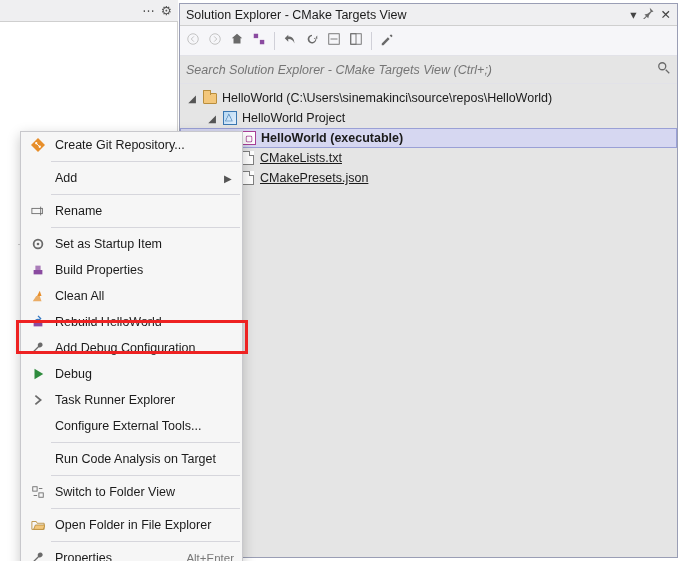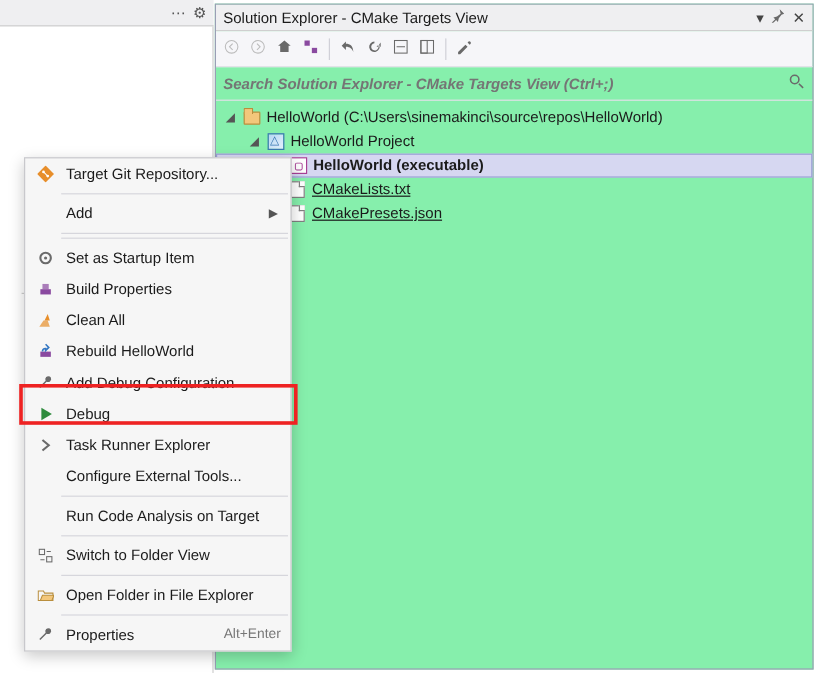--- a/index.html
+++ b/index.html
@@ -6,29 +6,29 @@
     body { background: #fff; width: 681px; height: 561px; position: relative; overflow: hidden; color: #1b1b1b; }
 
     
     .tl-toolbar { position: absolute; left: 0; top: 0; width: 178px; height: 22px; border-bottom: 1px solid #cfcfcf; background: #efeff1; display: flex; align-items: center; justify-content: flex-end; gap: 6px; padding-right: 6px; }
     .tl-toolbar .ico { color: #555; cursor: pointer; }
     .left-pane { position: absolute; left: 0; top: 22px; width: 178px; height: 539px; border-right: 1px solid #cfcfcf; }
     .left-divider { position: absolute; left: 18px; top: 222px; width: 130px; border-top: 1px solid #cfcfcf; }
     .scrollbar-stub { position: absolute; left: 160px; top: 155px; width: 16px; height: 28px; background: #cdcdcd; border: 1px solid #b0b0b0; border-radius: 2px; }
 
     
-    .panel { position: absolute; left: 179px; top: 3px; right: 3px; bottom: 3px; border: 1px solid #9a9eb5; background: #86efac; display: flex; flex-direction: column; }
+    .panel { position: absolute; left: 179px; top: 3px; right: 3px; bottom: 3px; border: 1px solid #9a9eb5; background: #e5e5e5; display: flex; flex-direction: column; }
     .panel-title { height: 22px; background: #efeff1; border-bottom: 1px solid #cfcfcf; display: flex; align-items: center; padding: 0 6px; gap: 6px; }
     .panel-title .ttl { flex: 1; color: #1b1b1b; }
     .panel-title .tico { color: #444; cursor: pointer; }
     .panel-toolbar { height: 30px; background: #f6f6f9; border-bottom: 1px solid #e2e2e8; display: flex; align-items: center; padding: 0 6px; gap: 8px; color: #555; }
     .panel-toolbar .ico { cursor: pointer; }
     .panel-toolbar .sep { width: 1px; height: 18px; background: #d0d0d8; }
     .panel-search { height: 28px; border-bottom: 1px solid #e2e2e8; display: flex; align-items: center; padding: 0 6px; }
-    .panel-search input { flex: 1; border: none; outline: none; background: transparent; font-style: italic; color: #7a7a8a; font-weight: bold; }
+    .panel-search input { flex: 1; border: none; outline: none; background: transparent; font-style: italic; color: #7a7a8a; }
     .panel-search .ico { color: #555; }
 
     .tree { padding: 4px 0; font-size: 13px; }
     .tree-row { display: flex; align-items: center; height: 20px; padding-right: 8px; gap: 4px; white-space: nowrap; }
     .tree-row .exp { width: 12px; text-align: center; color: #555; font-size: 10px; }
     .tree-row .nico { width: 16px; height: 16px; display: flex; align-items: center; justify-content: center; }
     .r0 { padding-left: 6px; }
     .r1 { padding-left: 26px; }
     .r2 { padding-left: 60px; }
     .r3 { padding-left: 60px; text-decoration: underline; }
@@ -170,30 +170,40 @@
 <div class="ctx">
   <div class="ctx-item">
     <span class="iw">
         <svg width="14" height="14" viewBox="0 0 16 16">
           <path class="orange" d="M8 0l8 8-8 8-8-8z"></path>
           <circle cx="6" cy="6" r="1.3" fill="#fff"></circle>
           <circle cx="10" cy="10" r="1.3" fill="#fff"></circle>
           <path d="M6 6l4 4" stroke="#fff"></path>
         </svg>
       </span>
-    <span class="lbl">Target Git Repository...</span>
+    <span class="lbl">Create Git Repository...</span>
     <span class="sub"></span>
   </div>
   <div class="ctx-sep"></div>
   <div class="ctx-item">
     <span class="iw"></span>
     <span class="lbl">Add</span>
     <span class="sub">▶</span>
   </div>
   <div class="ctx-sep"></div>
+  <div class="ctx-item">
+    <span class="iw">
+        <svg width="14" height="14" viewBox="0 0 16 16">
+          <rect x="1" y="5" width="12" height="6" fill="none" stroke="#6a6a6a"></rect>
+          <path d="M11 3v10" stroke="#6a6a6a"></path>
+        </svg>
+      </span>
+    <span class="lbl">Rename</span>
+    <span class="sub"></span>
+  </div>
   <div class="ctx-sep"></div>
   <div class="ctx-item">
     <span class="iw">
         <svg width="14" height="14" viewBox="0 0 16 16">
           <circle cx="8" cy="8" r="5" fill="none" stroke="#6a6a6a" stroke-width="2"></circle>
           <circle cx="8" cy="8" r="1.5" fill="#6a6a6a"></circle>
         </svg>
       </span>
     <span class="lbl">Set as Startup Item</span>
     <span class="sub"></span>

